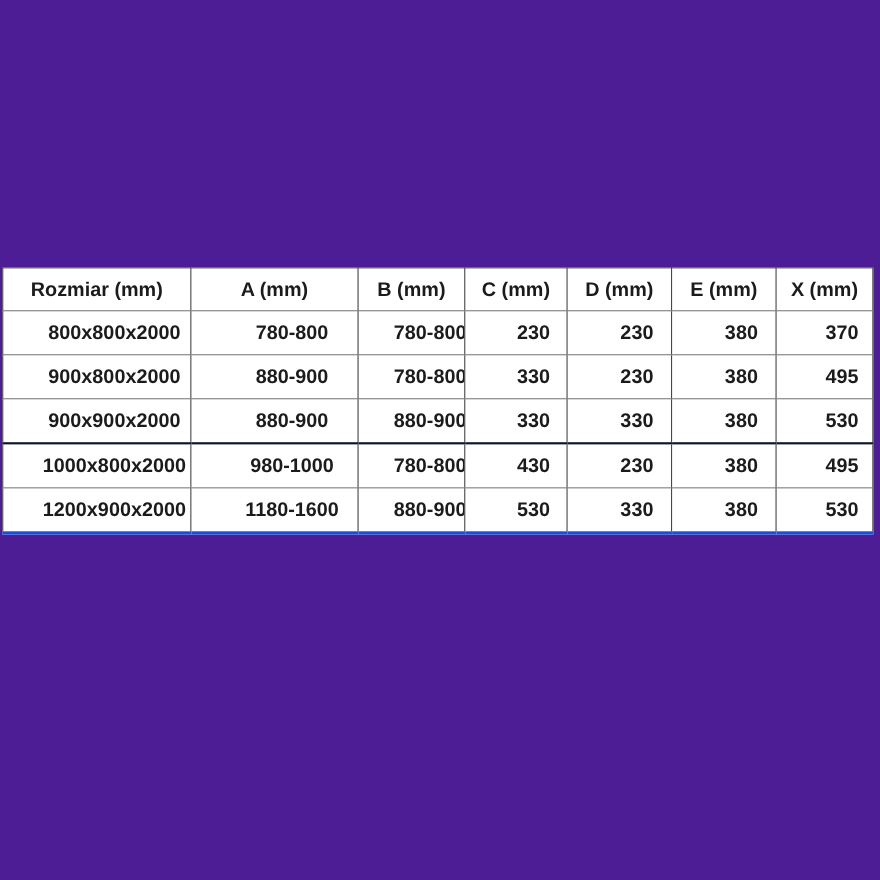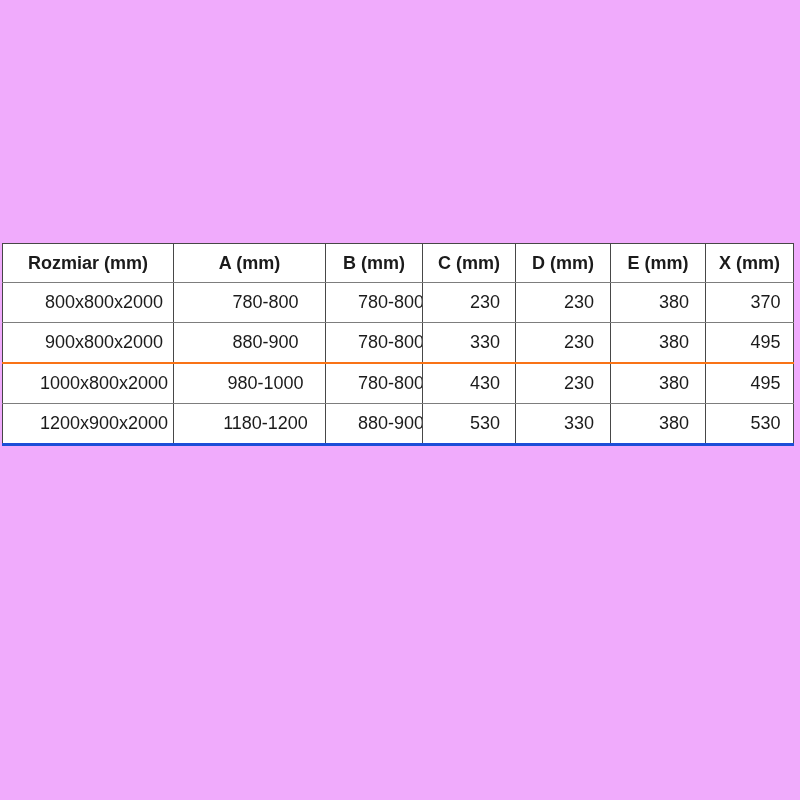--- a/index.html
+++ b/index.html
@@ -4,21 +4,21 @@
 <style>
   html, body {
     margin: 0;
     padding: 0;
     background: #ffffff;
   }
   .stage {
     position: relative;
     width: 800px;
     height: 800px;
-    background: #f0abfc;
+    background: #4c1d95;
     overflow: hidden;
     font-family: "Liberation Sans", sans-serif;
   }
   table.spec {
     position: absolute;
     left: 2px;
     top: 243px;
     width: 791px;
     border-collapse: collapse;
     table-layout: fixed;
@@ -44,30 +44,30 @@
     padding: 0;
     white-space: nowrap;
     overflow: hidden;
   }
   table.spec thead th {
     font-weight: bold;
     height: 38px;
     border-top: 1px solid #474747;
   }
   table.spec tbody td {
-    font-weight: normal;
+    font-weight: bold;
     height: 39px;
     padding-left: 32px;
   }
   table.spec tbody tr:last-child td {
     border-bottom: 3px solid #1d4ed8;
   }
   
   table.spec tbody tr.section-break td {
-    border-top: 2px solid #f97316;
+    border-top: 2px solid #0f172a;
     border-radius: 16px;
   }
 </style>
 </head>
 <body>
 
 <div class="stage">
   <table class="spec">
     <colgroup>
       <col class="c0">
@@ -101,32 +101,41 @@
       </tr>
       <tr>
         <td>900x800x2000</td>
         <td>880-900</td>
         <td>780-800</td>
         <td>330</td>
         <td>230</td>
         <td>380</td>
         <td>495</td>
       </tr>
+      <tr>
+        <td>900x900x2000</td>
+        <td>880-900</td>
+        <td>880-900</td>
+        <td>330</td>
+        <td>330</td>
+        <td>380</td>
+        <td>530</td>
+      </tr>
       <tr class="section-break">
         <td>1000x800x2000</td>
         <td>980-1000</td>
         <td>780-800</td>
         <td>430</td>
         <td>230</td>
         <td>380</td>
         <td>495</td>
       </tr>
       <tr>
         <td>1200x900x2000</td>
-        <td>1180-1200</td>
+        <td>1180-1600</td>
         <td>880-900</td>
         <td>530</td>
         <td>330</td>
         <td>380</td>
         <td>530</td>
       </tr>
     </tbody>
   </table>
 </div>
 

